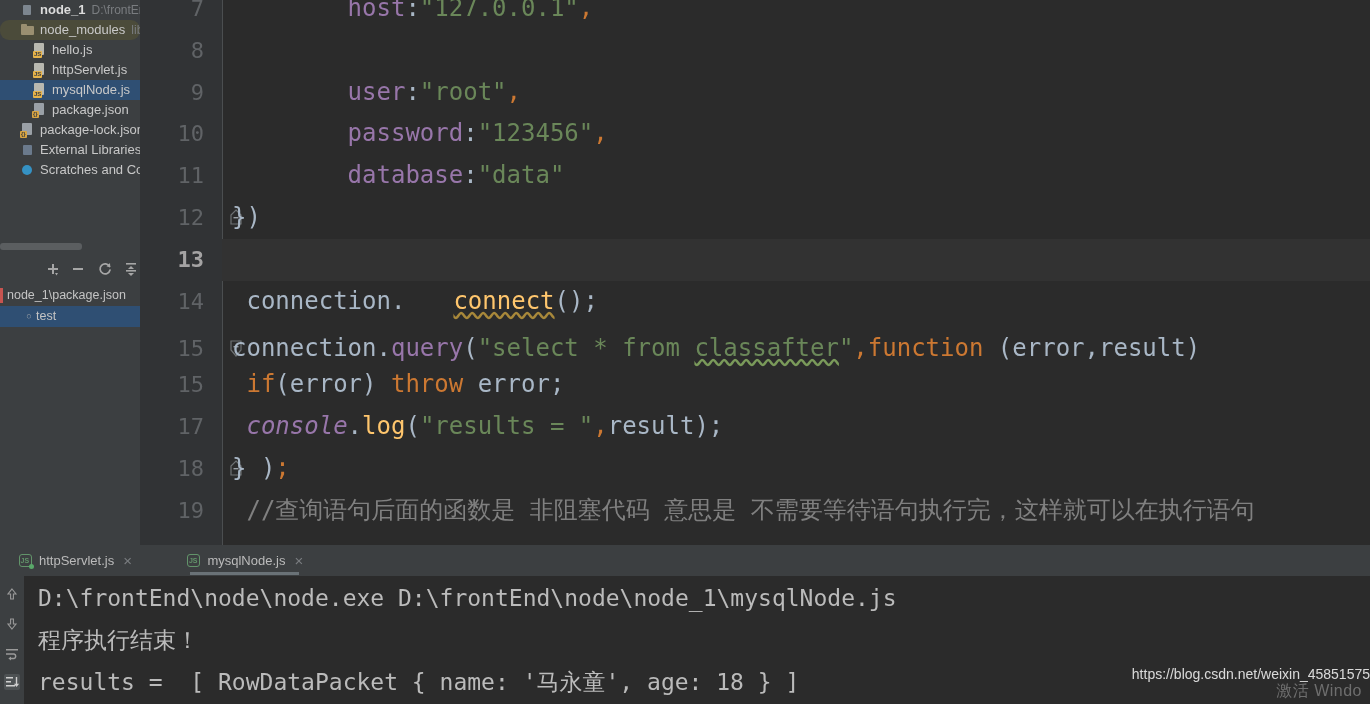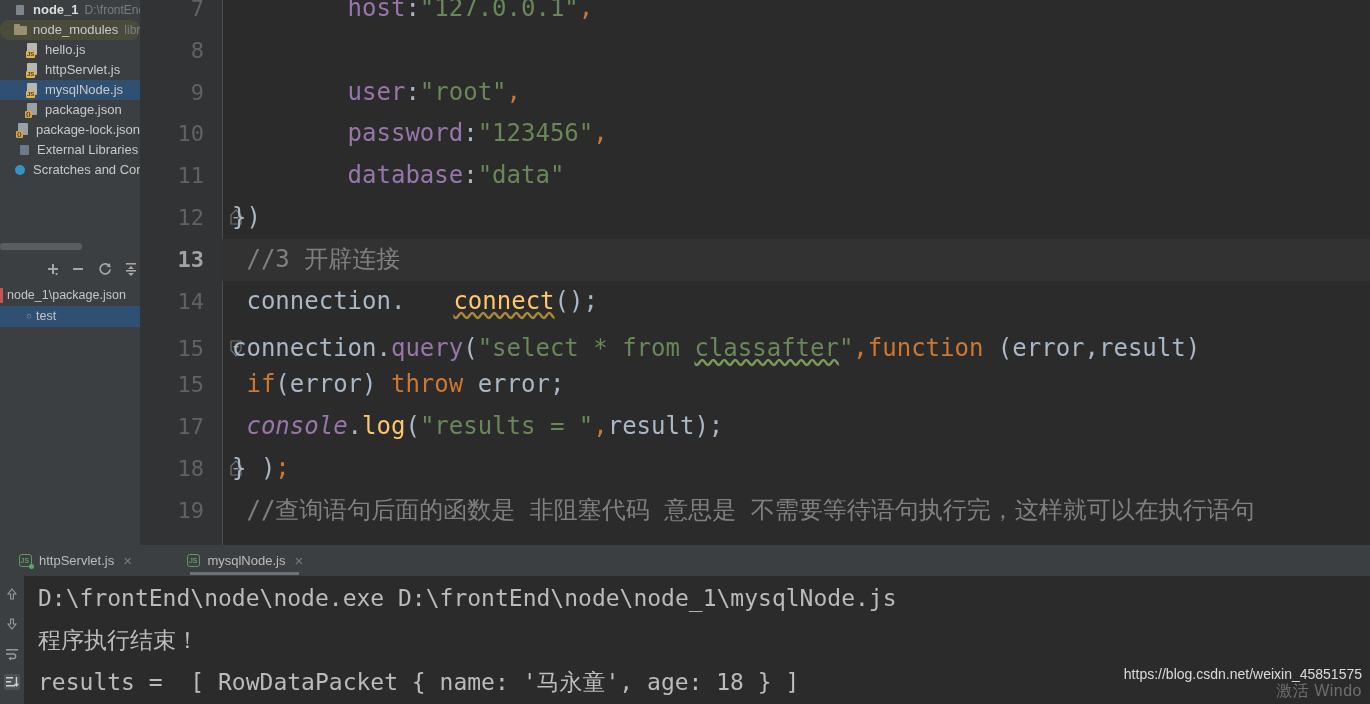--- a/index.html
+++ b/index.html
@@ -36,21 +36,21 @@
     width: 140px;
   }
   .tree-row {
     height: 20px;
     line-height: 20px;
     display: flex;
     align-items: center;
     white-space: nowrap;
     font-size: 13px;
     color: #bbbbbb;
-    padding-left: 13px;
+    padding-left: 20px;
     box-sizing: border-box;
   }
   .tree-row.sel {
     background: #2f4f73;
   }
   .tree-row.mod {
     background: #4b4b3a;
     border-radius: 9px;
   }
   .tree-indent { display: inline-block; }
@@ -405,21 +405,21 @@
     left: 14px;
     font-family: "DejaVu Sans Mono", monospace;
     font-size: 23px;
     line-height: 42px;
     color: #bbbbbb;
     white-space: pre;
     text-align: right;
   }
   #watermark {
     position: absolute;
-    right: 8px;
+    right: 0;
     bottom: 22px;
     font-family: "Liberation Sans", sans-serif;
     font-size: 14px;
     color: #e8e8e8;
     opacity: 0.92;
     white-space: nowrap;
   }
   #watermark2 {
     position: absolute;
     right: 8px;
@@ -561,21 +561,20 @@
             <svg width="16" height="18" viewBox="0 0 16 18">
               <path d="M8 1 l5 5 v9 h-10 v-9 z" fill="none" stroke="#6e7274" stroke-width="1.2"></path>
               <rect x="5.5" y="8" width="5" height="1.4" fill="#9aa0a6"></rect>
             </svg>
           </div>
           <div class="code-text"><span class="t-punct">})</span></div>
         </div>
         <div class="code-line caret" style="top: 238.8px;">
           <div class="code-text-bg"></div>
           <div class="ln cur">13</div>
-          <div class="code-text"><span class="t-cmt"> //3 开辟连接</span></div>
         </div>
         <div class="code-line" style="top: 280.6px;">
           <div class="ln">14</div>
           <div class="code-text"><span class="t-ident"> connection</span><span class="t-punct">.</span><span class="t-fn squiggle-w">connect</span><span class="t-punct">();</span></div>
         </div>
         <div class="code-line" style="top: 328px;">
           <div class="ln">15</div>
           <div class="fold" style="top: 11.9px;">
             <svg width="16" height="18" viewBox="0 0 16 18">
               <path d="M3 1 h10 v9 l-5 6 l-5 -6 z" fill="none" stroke="#6e7274" stroke-width="1.2"></path>

